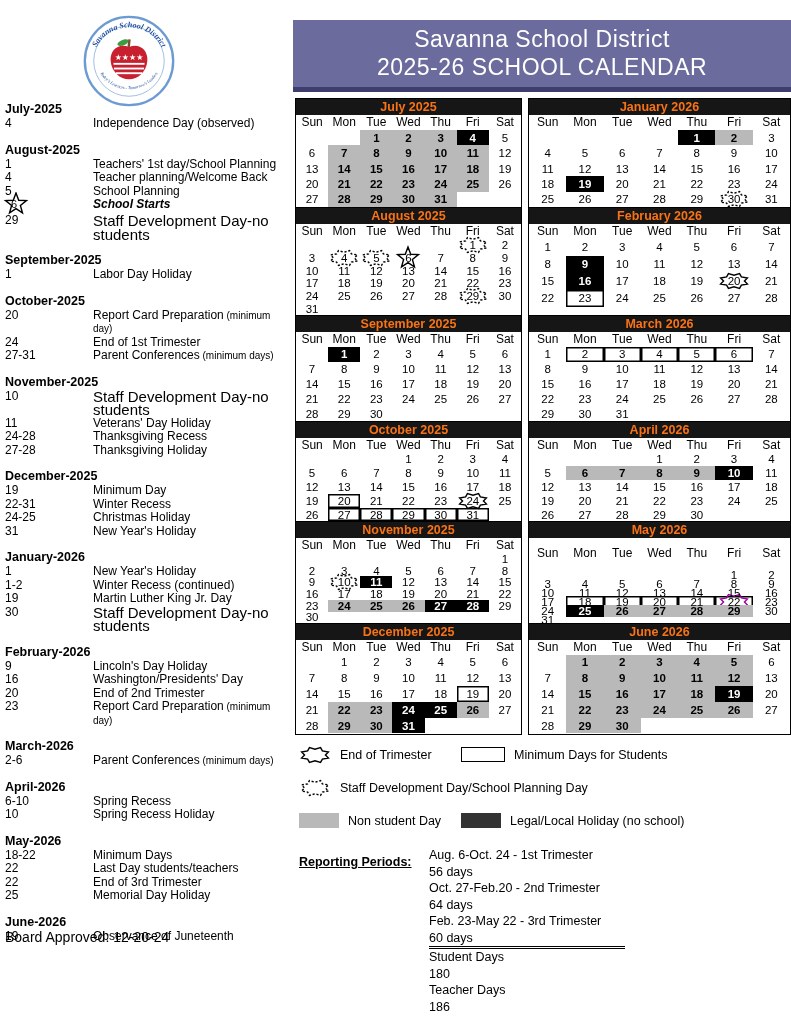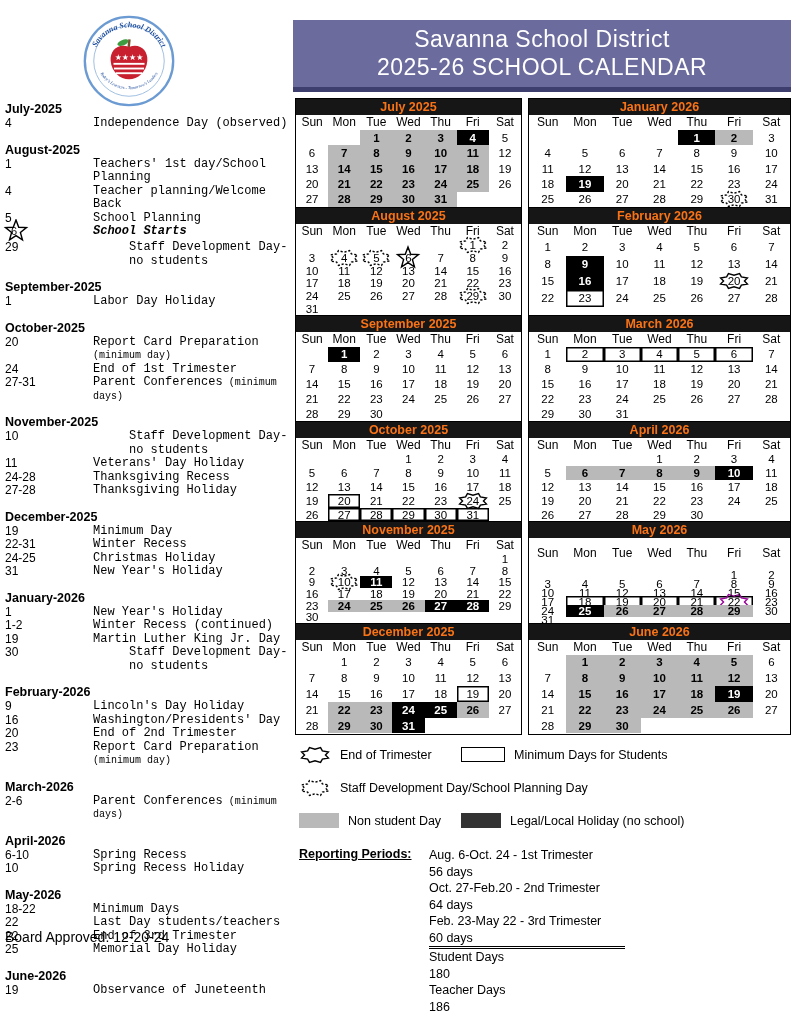--- a/index.html
+++ b/index.html
@@ -17,22 +17,22 @@
   }
   .banner .bline{font-size:23px;line-height:27px;letter-spacing:.5px;}
   .logo{position:absolute;left:73px;top:14px;width:112px;height:94px;}
 
   
   .events{position:absolute;left:5px;top:102px;width:287px;}
   .ev-month{margin-bottom:12px;}
   .ev-head{font-weight:bold;font-size:12.5px;line-height:15px;}
   .ev-row{display:flex;line-height:13.5px;font-size:12px;}
   .ev-day{width:88px;flex:none;}
-  .ev-desc{flex:1;font-family:Liberation Mono, monospace;}
-  .ev-desc.small{font-size:12px;margin-left:36px;}
+  .ev-desc{flex:1;}
+  .ev-desc.small{font-size:15px;}
   .ev-desc.bi{font-weight:bold;font-style:italic;}
   .note{font-size:10px;}
   .ev-star{position:relative;width:26px;height:26px;display:block;margin:-6px 0 -4px -4px;}
   .ev-star svg{position:absolute;left:0;top:0;}
   .ev-star-n{position:absolute;left:0;top:0;width:26px;height:26px;display:flex;align-items:center;justify-content:center;font-size:11px;}
 
   
   .cal-grid{position:absolute;left:295px;top:98px;width:496px;display:flex;gap:6px;}
   .cal-col{display:flex;flex-direction:column;}
   .cal-col1{width:227px;}
@@ -60,21 +60,21 @@
   .lg-row{display:flex;align-items:center;margin-bottom:14px;height:19px;}
   .lg-item{display:flex;align-items:center;gap:9px;}
   .lg-item.c1{width:162px;flex:none;}
   .sw{width:40px;height:15px;flex:none;}
   .sw.gray{background:var(--gray,#b9b9b9);}
   .sw.dark{background:var(--dark,#333);}
   .sw.box{background:#fff;border:1.5px solid #000;width:44px;box-sizing:border-box;}
 
   
   .reporting{position:absolute;left:299px;top:847px;font-size:12.5px;}
-  .rp-label{font-weight:bold;text-decoration:underline;position:absolute;left:0;top:0;}
+  .rp-label{font-weight:bold;text-decoration:underline;position:absolute;left:0;top:8px;}
   .rp-rows{margin-left:130px;}
   .rp-row{display:flex;line-height:16.5px;flex-direction:column;}
   .rp-desc{width:196px;flex:none;}
   .rp-val{min-width:60px;}
   .dblul{border-bottom:3px double #000;}
 
   .board{position:absolute;left:5px;top:929px;font-size:14px;}
 </style>
 </head>
 <body style="--banner: #6b6b9d; --bedge: #3d3d6e; --gray: #b9b9b9; --dark: #333333; --purple: #990099; --calhead: #161616;">

